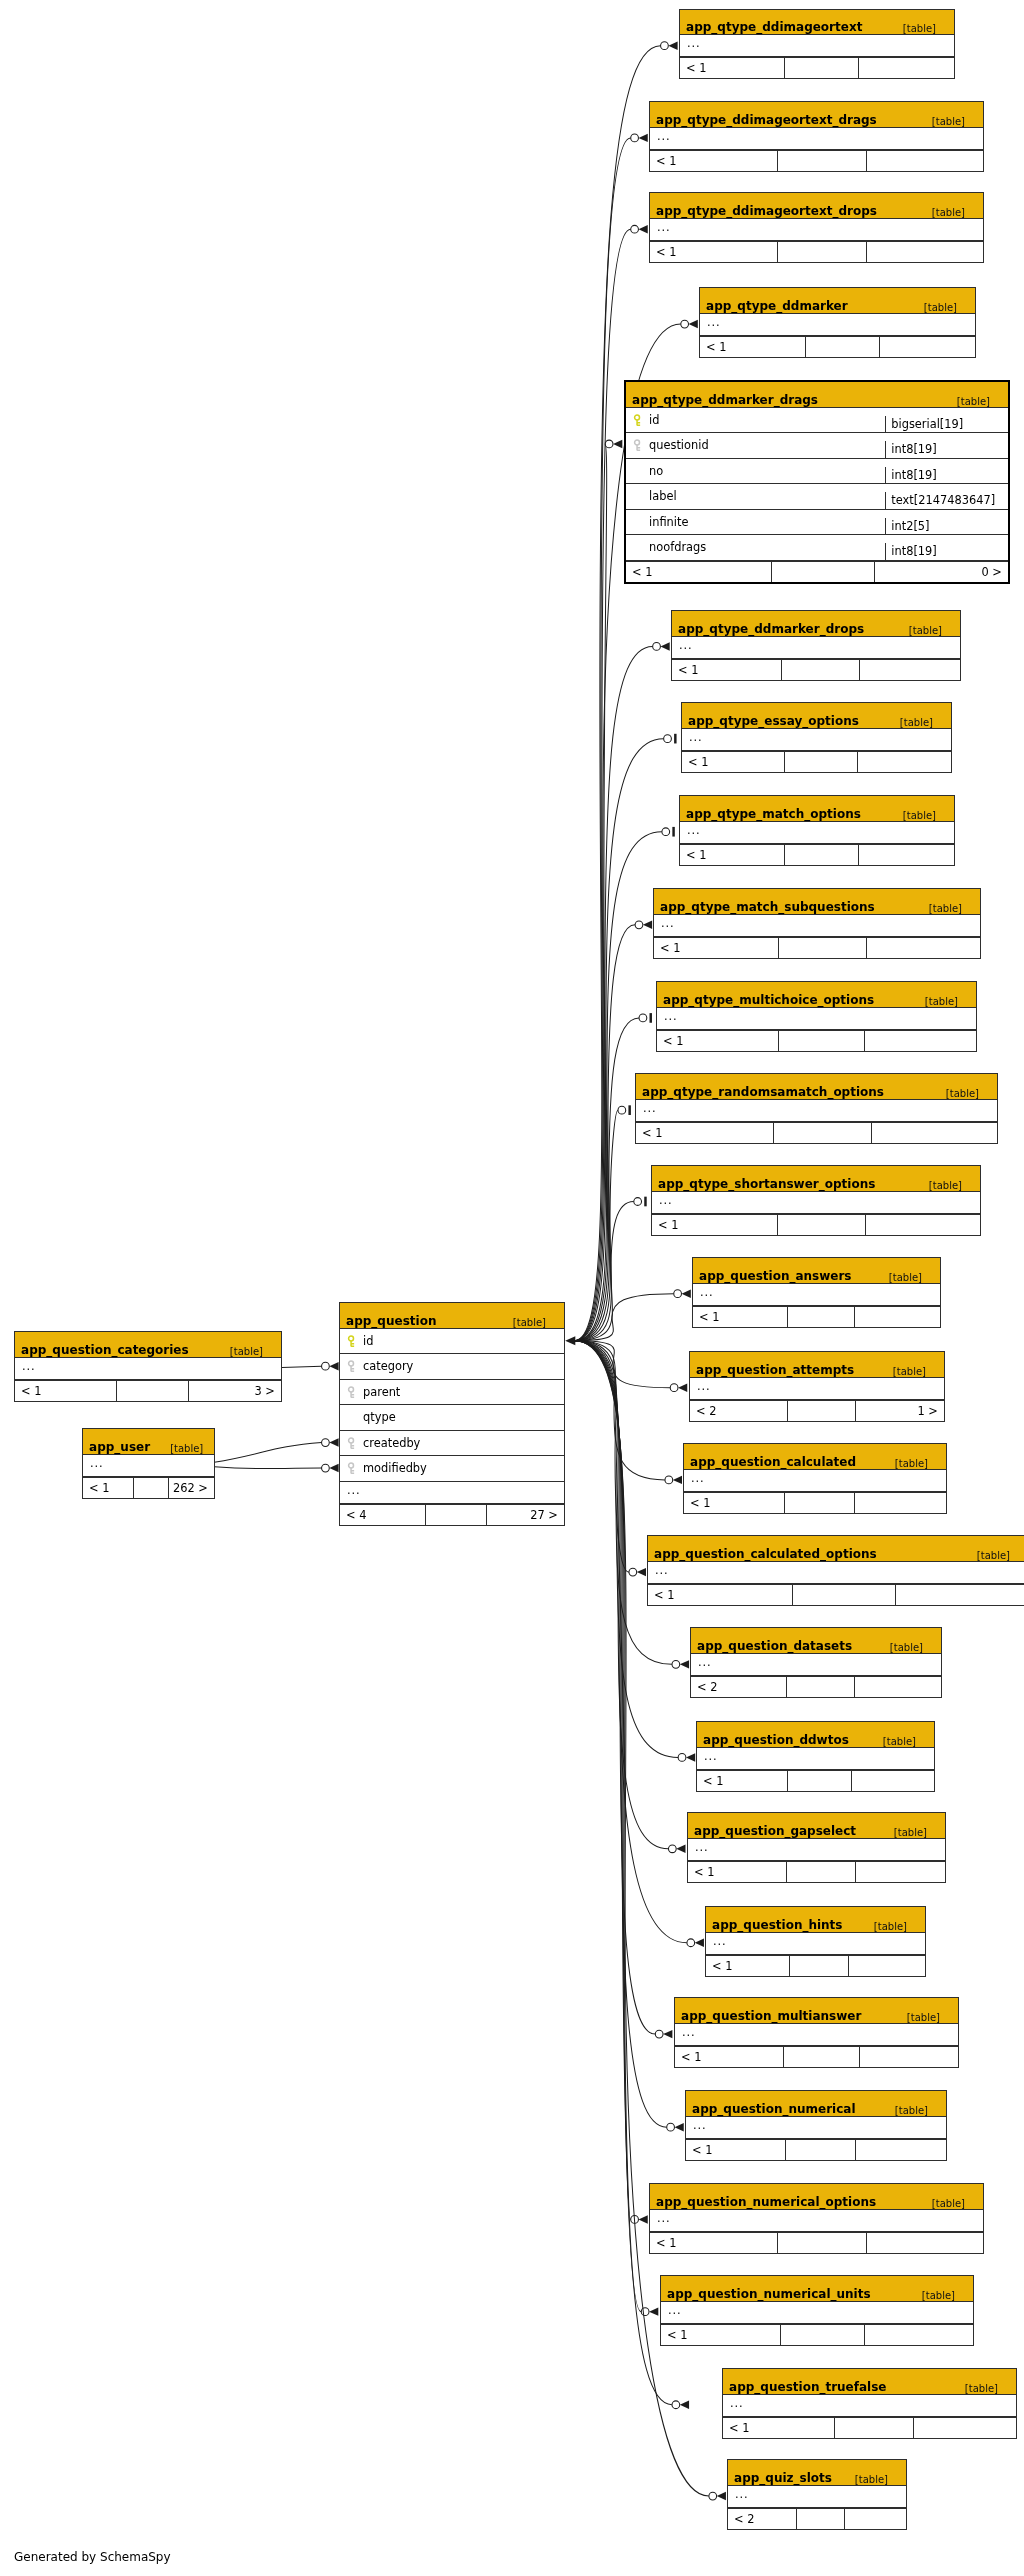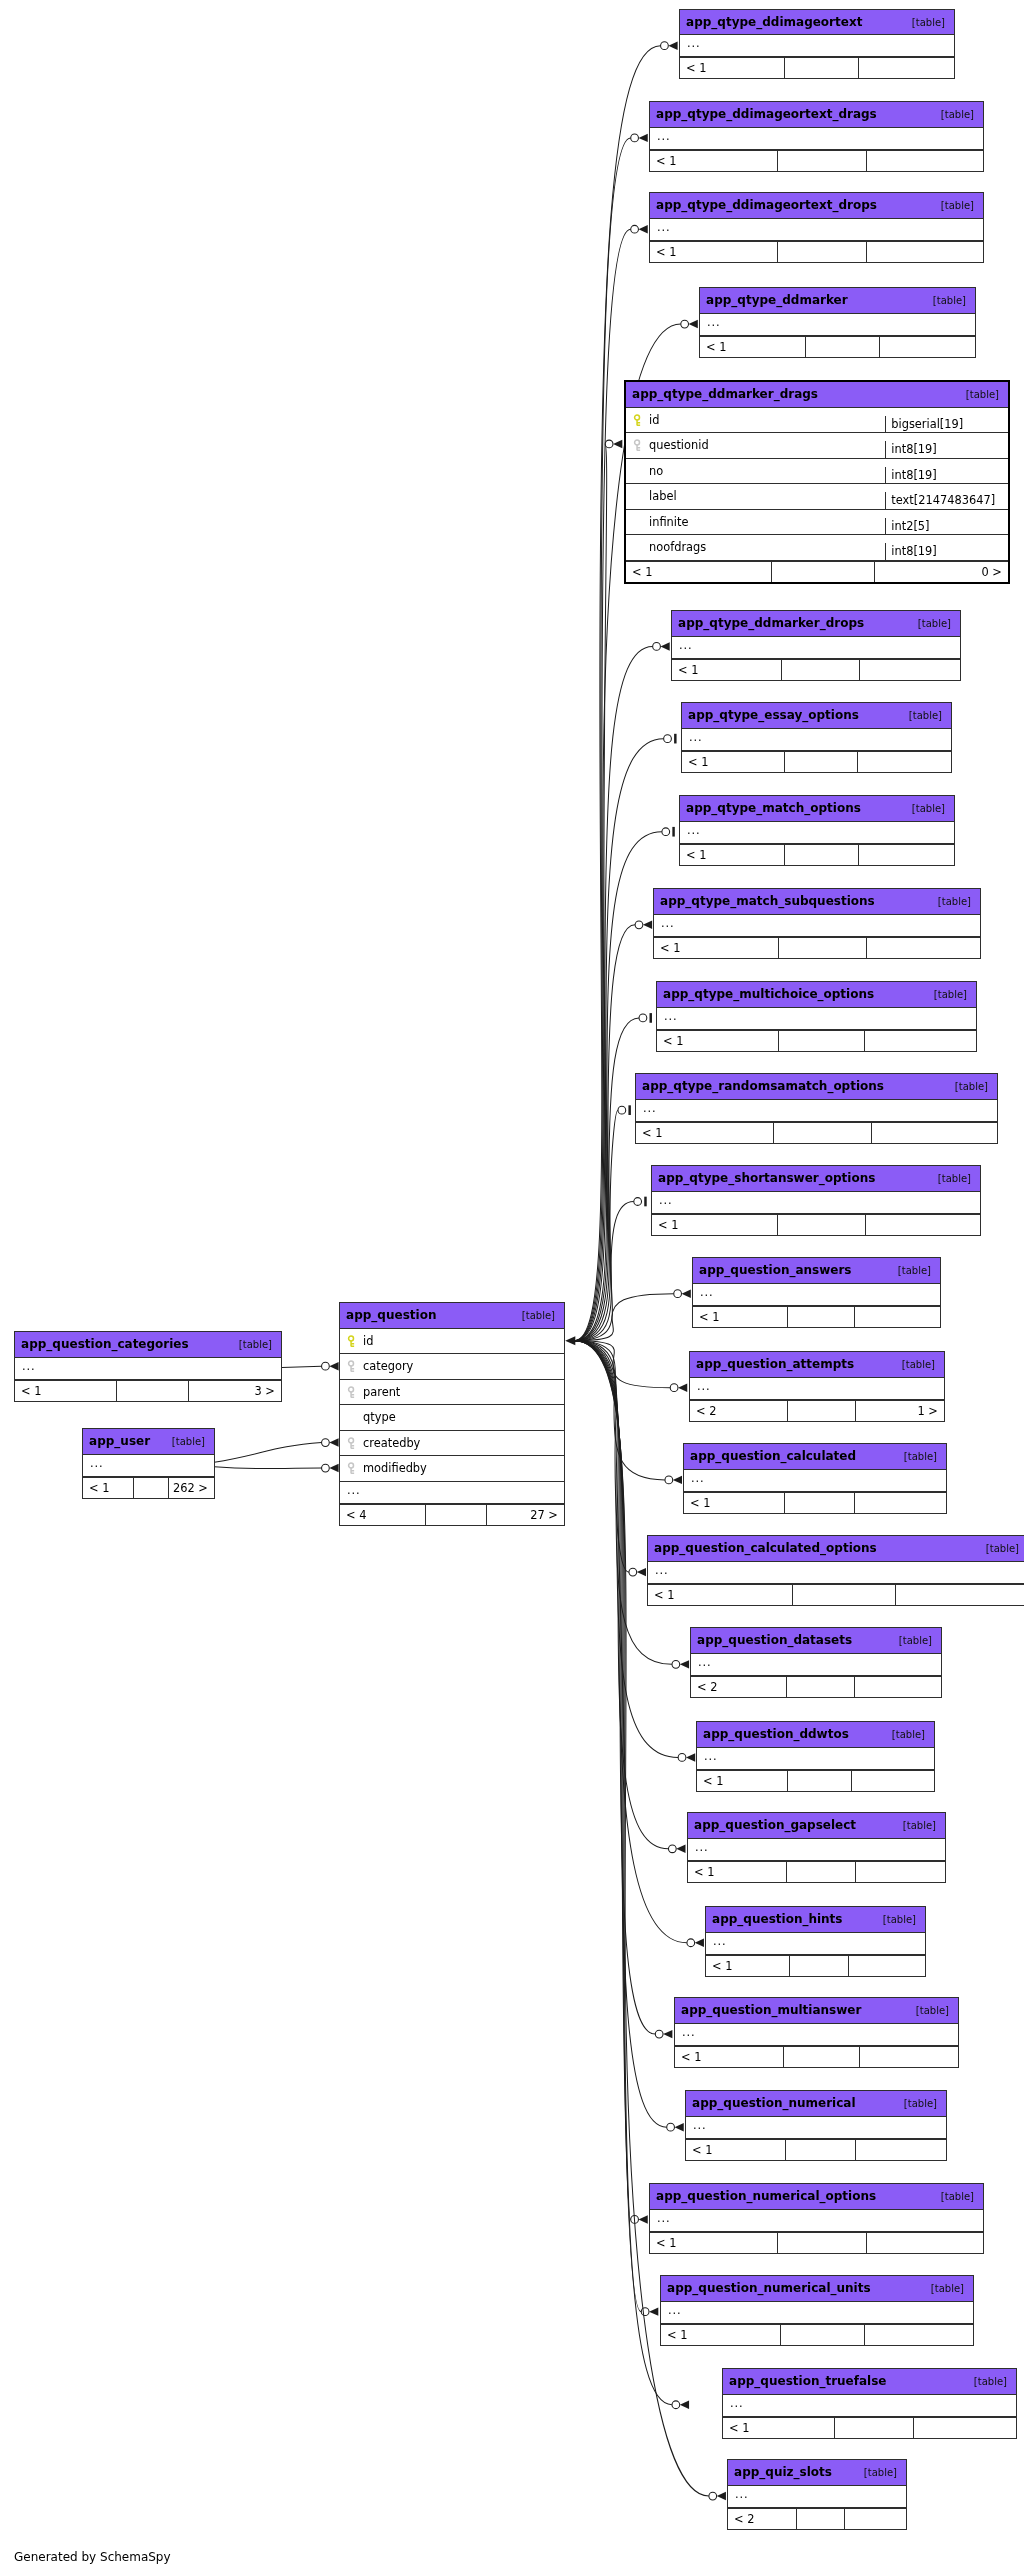--- a/index.html
+++ b/index.html
@@ -1,24 +1,24 @@
 <!DOCTYPE html>
 <html style="font-size:14px"><head>
 <meta charset="utf-8">
 <style>
   html,body{margin:0;padding:0;background:#fff;}
   #canvas{position:relative;width:1025px;height:2576px;background:#fff;
           font-family:"DejaVu Sans","Liberation Sans",sans-serif;color:#000;overflow:hidden;}
   #wires{position:absolute;left:0;top:0;z-index:1;}
   .tbl{position:absolute;z-index:2;background:#fff;border:1.4px solid #2e2e2e;box-sizing:border-box;}
   .tbl.emph{border:2.6px solid #000;}
-  .hdr{display:flex;justify-content:space-between;align-items:center;height:25.5px;
-       background:#8b5cf6;border-bottom:1.8px solid #2e2e2e;box-sizing:border-box;}
+  .hdr{display:flex;justify-content:space-between;align-items:flex-end;height:25.5px;
+       background:#eab308;border-bottom:1.8px solid #2e2e2e;box-sizing:border-box;}
   .nm{font-weight:bold;font-size:12px;padding-left:6.1px;white-space:nowrap;}
-  .tag{font-size:10px;padding-right:9px;color:#111;margin-left:20px;}
+  .tag{font-size:10px;padding-right:18px;color:#111;margin-left:20px;}
   .row{display:flex;align-items:center;height:25.5px;border-bottom:0.9px solid #2e2e2e;box-sizing:border-box;font-size:11.4px;}
   .row:last-child{border-bottom:none;}
   .keyslot{width:23px;display:flex;justify-content:center;align-items:center;flex:0 0 23px;}
   .cname{white-space:nowrap;}
   .ctype{border-left:0.9px solid #2e2e2e;align-self:stretch;display:flex;align-items:center;
          padding-left:5.3px;white-space:nowrap;flex:1;margin-top:8px;}
   .dots{height:22px;padding-left:7px;font-size:11.4px;letter-spacing:0.9px;align-items:flex-start;line-height:16px;}
   .ftr{display:flex;height:21px;font-size:11.4px;box-sizing:border-box;}
   .ftr .fl{width:38%;padding-left:6.1px;display:flex;align-items:center;box-sizing:border-box;}
   .ftr .fm{width:27%;border-left:0.9px solid #2e2e2e;box-sizing:border-box;}

